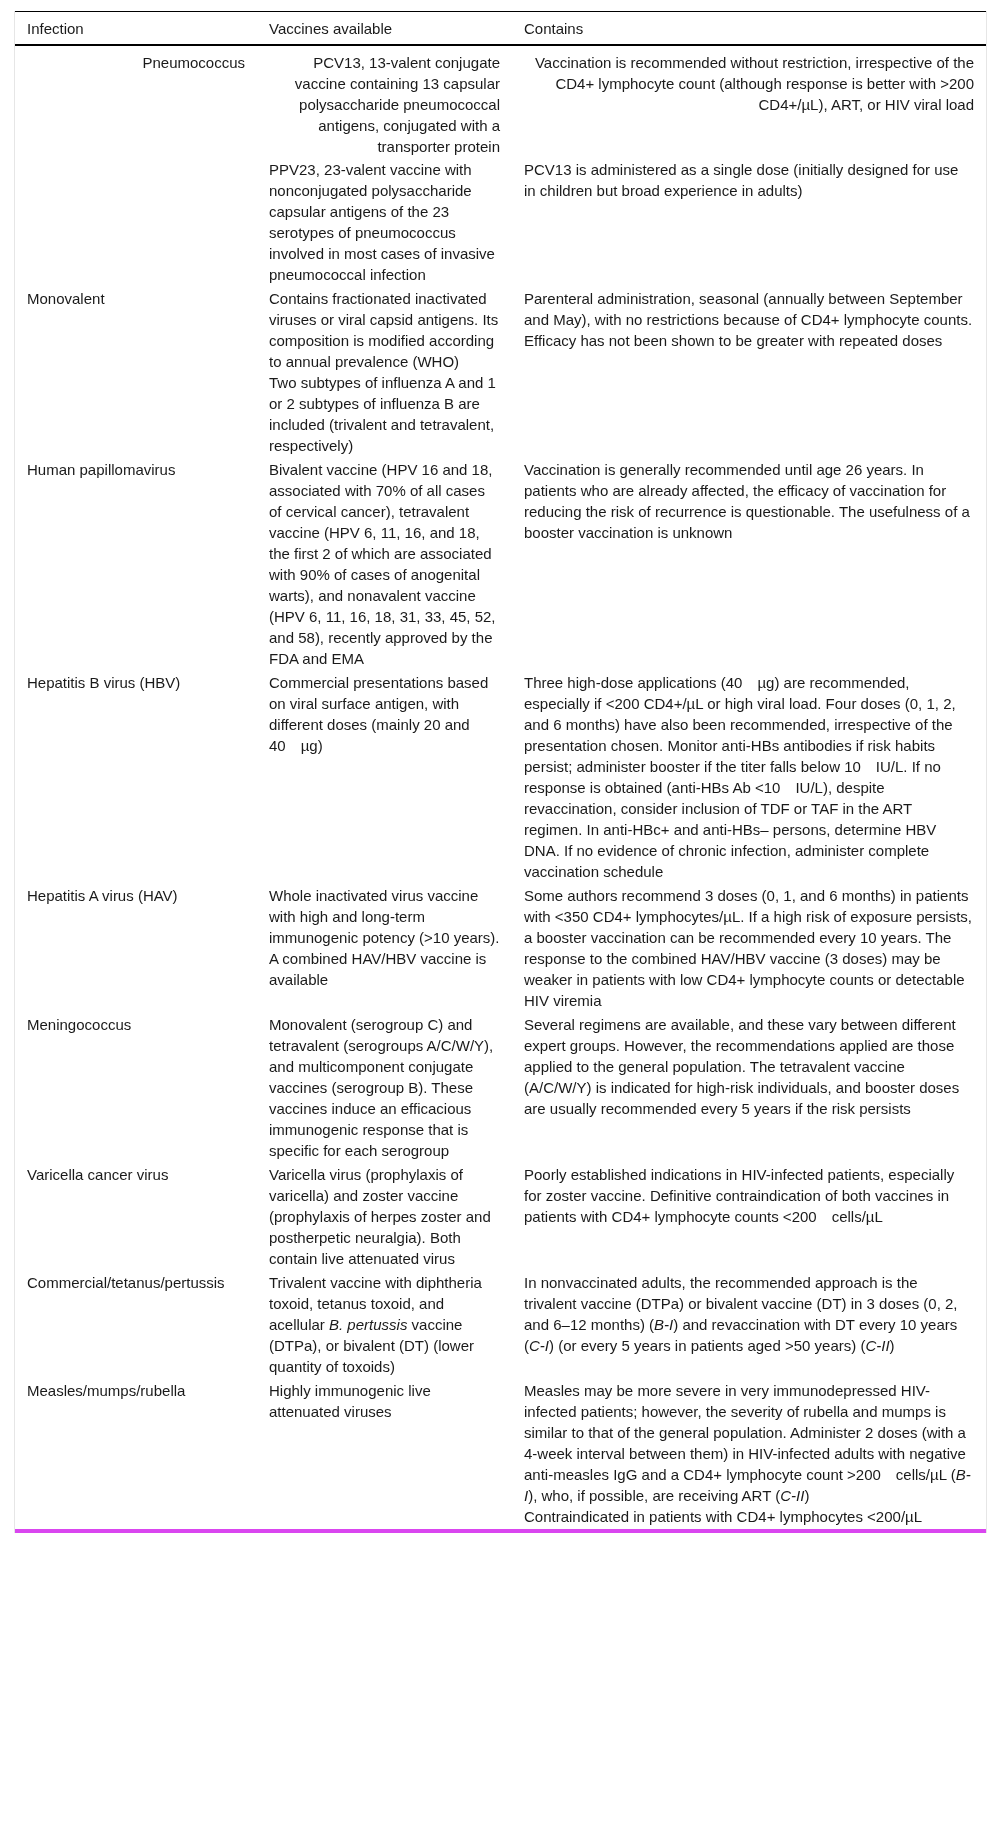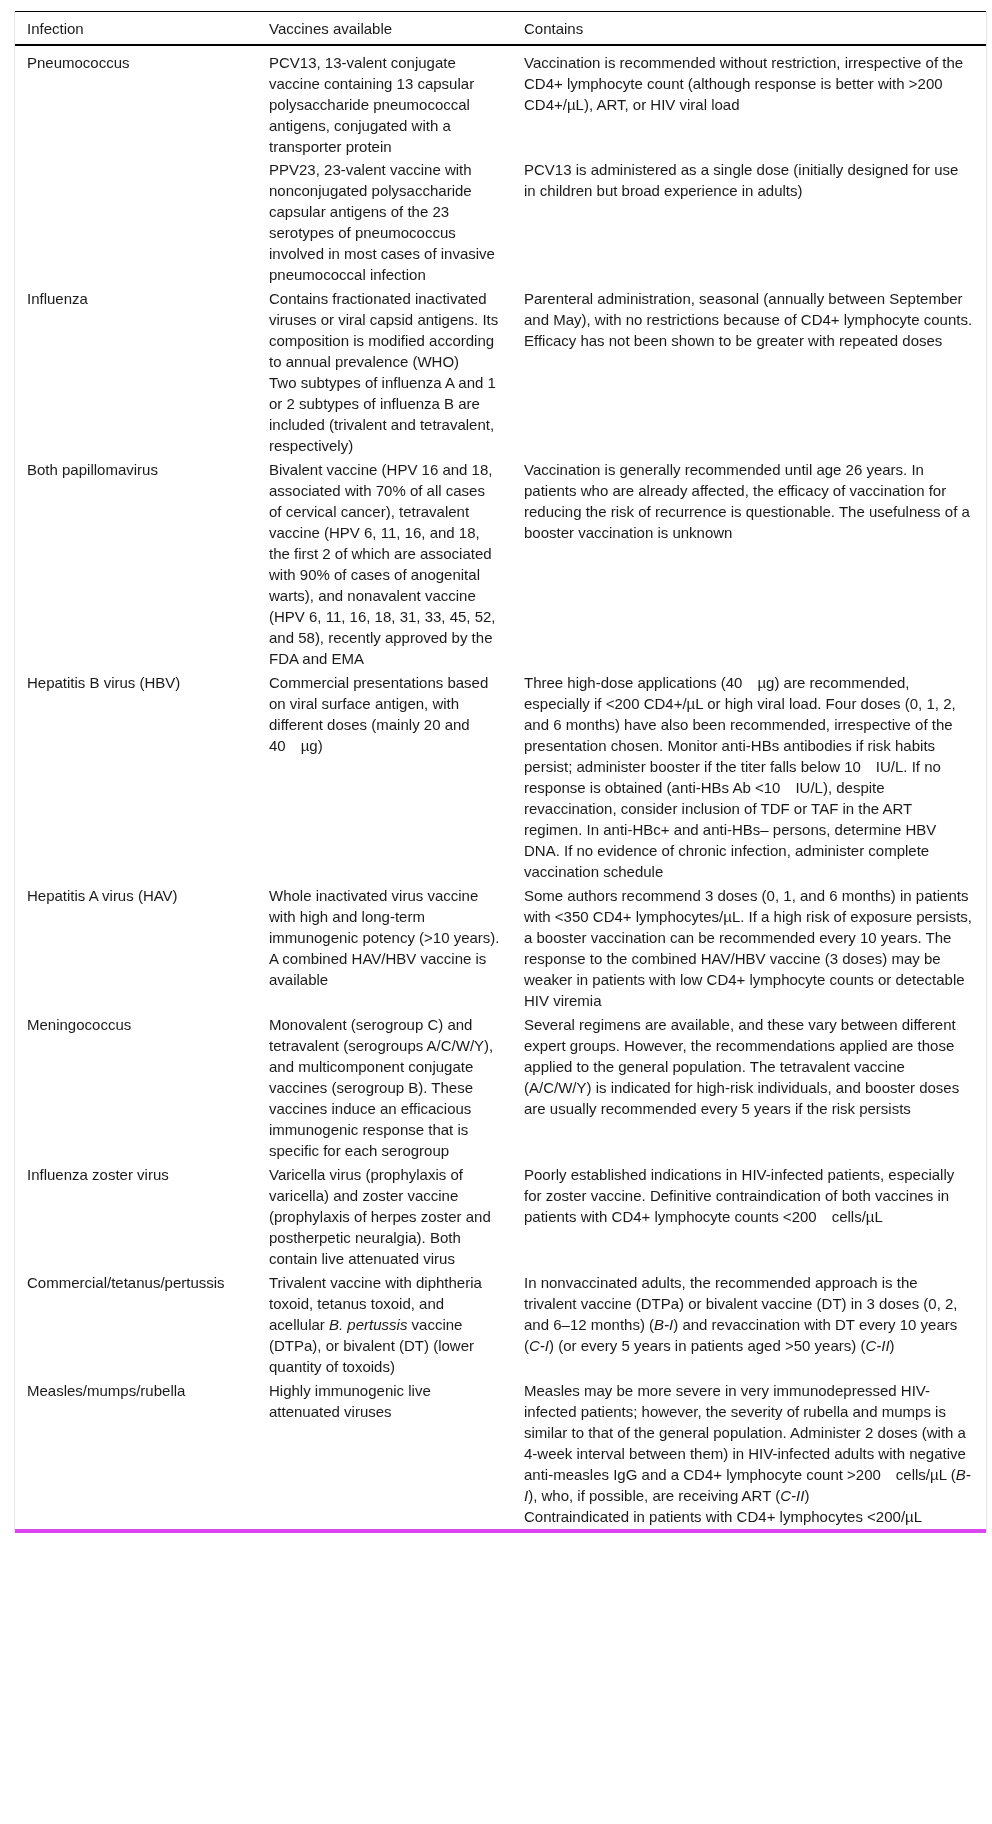--- a/index.html
+++ b/index.html
@@ -40,21 +40,21 @@
     font-weight: normal;
     text-align: left;
     padding: 6px 12px 5px 12px;
     vertical-align: top;
   }
   td {
     padding: 1px 12px 2px 12px;
     vertical-align: top;
     text-align: left;
   }
-  tbody tr:first-child td { padding-top: 6px; }
+  tbody tr:first-child td { padding-top: 6px; text-align: right; }
   col.c1 { width: 242px; }
   col.c2 { width: 255px; }
   col.c3 { width: auto; }
   i { }
 </style>
 </head>
 <body>
 
 <div class="table-wrap">
   <table>
@@ -85,32 +85,32 @@
         <td></td>
         <td style="padding-top:0">
           <div>PPV23, 23-valent vaccine with nonconjugated polysaccharide capsular antigens of the 23 serotypes of pneumococcus involved in most cases of invasive pneumococcal infection</div>
         </td>
         <td style="padding-top:0">
           <div>PCV13 is administered as a single dose (initially designed for use in children but broad experience in adults)</div>
         </td>
       </tr>
 
       <tr>
-        <td>Influenza</td>
+        <td>Monovalent</td>
         <td>
           <div>Contains fractionated inactivated viruses or viral capsid antigens. Its composition is modified according to annual prevalence (WHO)</div>
           <div>Two subtypes of influenza A and 1 or 2 subtypes of influenza B are included (trivalent and tetravalent, respectively)</div>
         </td>
         <td>
           <div>Parenteral administration, seasonal (annually between September and May), with no restrictions because of CD4+ lymphocyte counts. Efficacy has not been shown to be greater with repeated doses</div>
         </td>
       </tr>
 
       <tr>
-        <td>Both papillomavirus</td>
+        <td>Human papillomavirus</td>
         <td>
           <div>Bivalent vaccine (HPV 16 and 18, associated with 70% of all cases of cervical cancer), tetravalent vaccine (HPV 6, 11, 16, and 18, the first 2 of which are associated with 90% of cases of anogenital warts), and nonavalent vaccine (HPV 6, 11, 16, 18, 31, 33, 45, 52, and 58), recently approved by the FDA and EMA</div>
         </td>
         <td>
           <div>Vaccination is generally recommended until age 26 years. In patients who are already affected, the efficacy of vaccination for reducing the risk of recurrence is questionable. The usefulness of a booster vaccination is unknown</div>
         </td>
       </tr>
 
       <tr>
         <td>Hepatitis B virus (HBV)</td>
@@ -136,21 +136,21 @@
         <td>Meningococcus</td>
         <td>
           <div>Monovalent (serogroup C) and tetravalent (serogroups A/C/W/Y), and multicomponent conjugate vaccines (serogroup B). These vaccines induce an efficacious immunogenic response that is specific for each serogroup</div>
         </td>
         <td>
           <div>Several regimens are available, and these vary between different expert groups. However, the recommendations applied are those applied to the general population. The tetravalent vaccine (A/C/W/Y) is indicated for high-risk individuals, and booster doses are usually recommended every 5 years if the risk persists</div>
         </td>
       </tr>
 
       <tr>
-        <td>Influenza zoster virus</td>
+        <td>Varicella cancer virus</td>
         <td>
           <div>Varicella virus (prophylaxis of varicella) and zoster vaccine (prophylaxis of herpes zoster and postherpetic neuralgia). Both contain live attenuated virus</div>
         </td>
         <td>
           <div>Poorly established indications in HIV-infected patients, especially for zoster vaccine. Definitive contraindication of both vaccines in patients with CD4+ lymphocyte counts &lt;200 cells/µL</div>
         </td>
       </tr>
 
       <tr>
         <td>Commercial/tetanus/pertussis</td>

